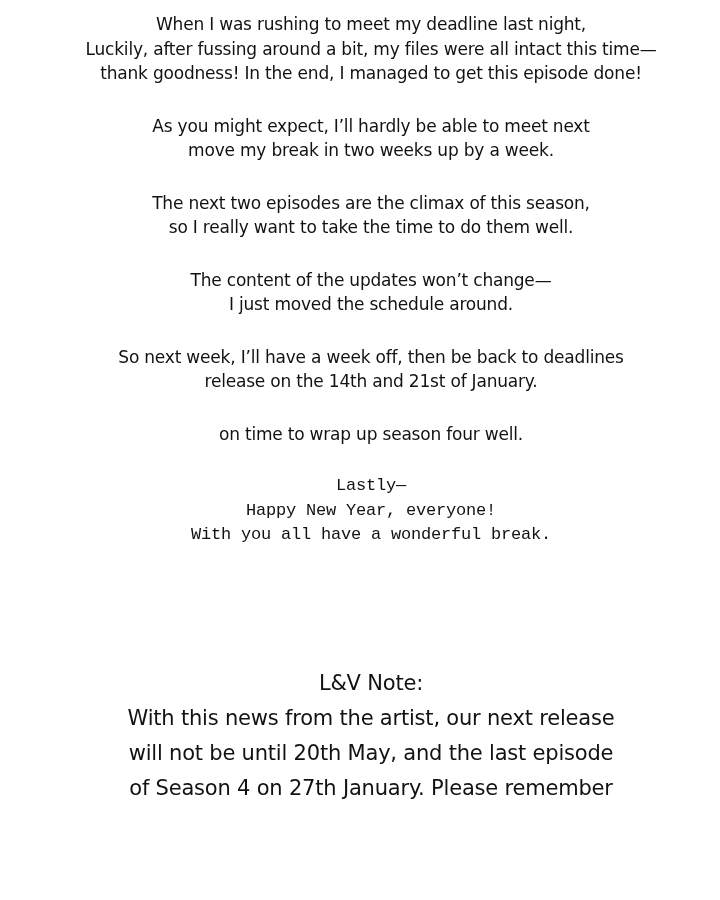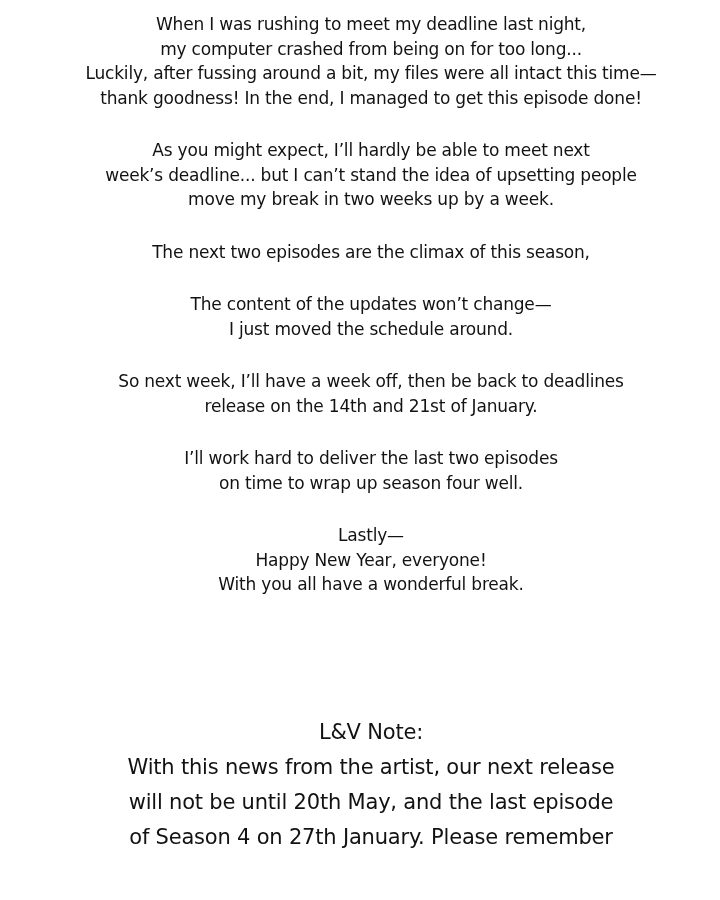--- a/index.html
+++ b/index.html
@@ -24,20 +24,21 @@
     padding-top: 12px;
     font-size: 17px;
     line-height: 24.5px;
     letter-spacing: -0.2px;
   }
   .para {
     margin: 0 0 28px 0;
   }
   .para:last-child {
     margin-bottom: 0;
+    font-family: Liberation Mono, monospace;
   }
   .line {
     white-space: nowrap;
     margin-left: 22px;
   }
   .translator-note {
     margin-top: 118px;
     font-size: 21px;
     line-height: 35px;
     letter-spacing: -0.2px;
@@ -45,47 +46,45 @@
 </style>
 </head>
 <body>
 
 <div class="note-page">
 
   <div class="artist-note">
 
     <div class="para">
       <div class="line">When I was rushing to meet my deadline last night,</div>
-      <div class="line">my computer crashed from being on for too long...</div>
       <div class="line">Luckily, after fussing around a bit, my files were all intact this time—</div>
       <div class="line">thank goodness! In the end, I managed to get this episode done!</div>
     </div>
 
     <div class="para">
       <div class="line">As you might expect, I’ll hardly be able to meet next</div>
-      <div class="line">week’s deadline... but I can’t stand the idea of upsetting people</div>
       <div class="line">move my break in two weeks up by a week.</div>
     </div>
 
     <div class="para">
       <div class="line">The next two episodes are the climax of this season,</div>
+      <div class="line">so I really want to take the time to do them well.</div>
     </div>
 
     <div class="para">
       <div class="line">The content of the updates won’t change—</div>
       <div class="line">I just moved the schedule around.</div>
     </div>
 
     <div class="para">
       <div class="line">So next week, I’ll have a week off, then be back to deadlines</div>
       <div class="line">release on the 14th and 21st of January.</div>
     </div>
 
     <div class="para">
-      <div class="line">I’ll work hard to deliver the last two episodes</div>
       <div class="line">on time to wrap up season four well.</div>
     </div>
 
     <div class="para">
       <div class="line">Lastly—</div>
       <div class="line">Happy New Year, everyone!</div>
       <div class="line">With you all have a wonderful break.</div>
     </div>
 
   </div>

